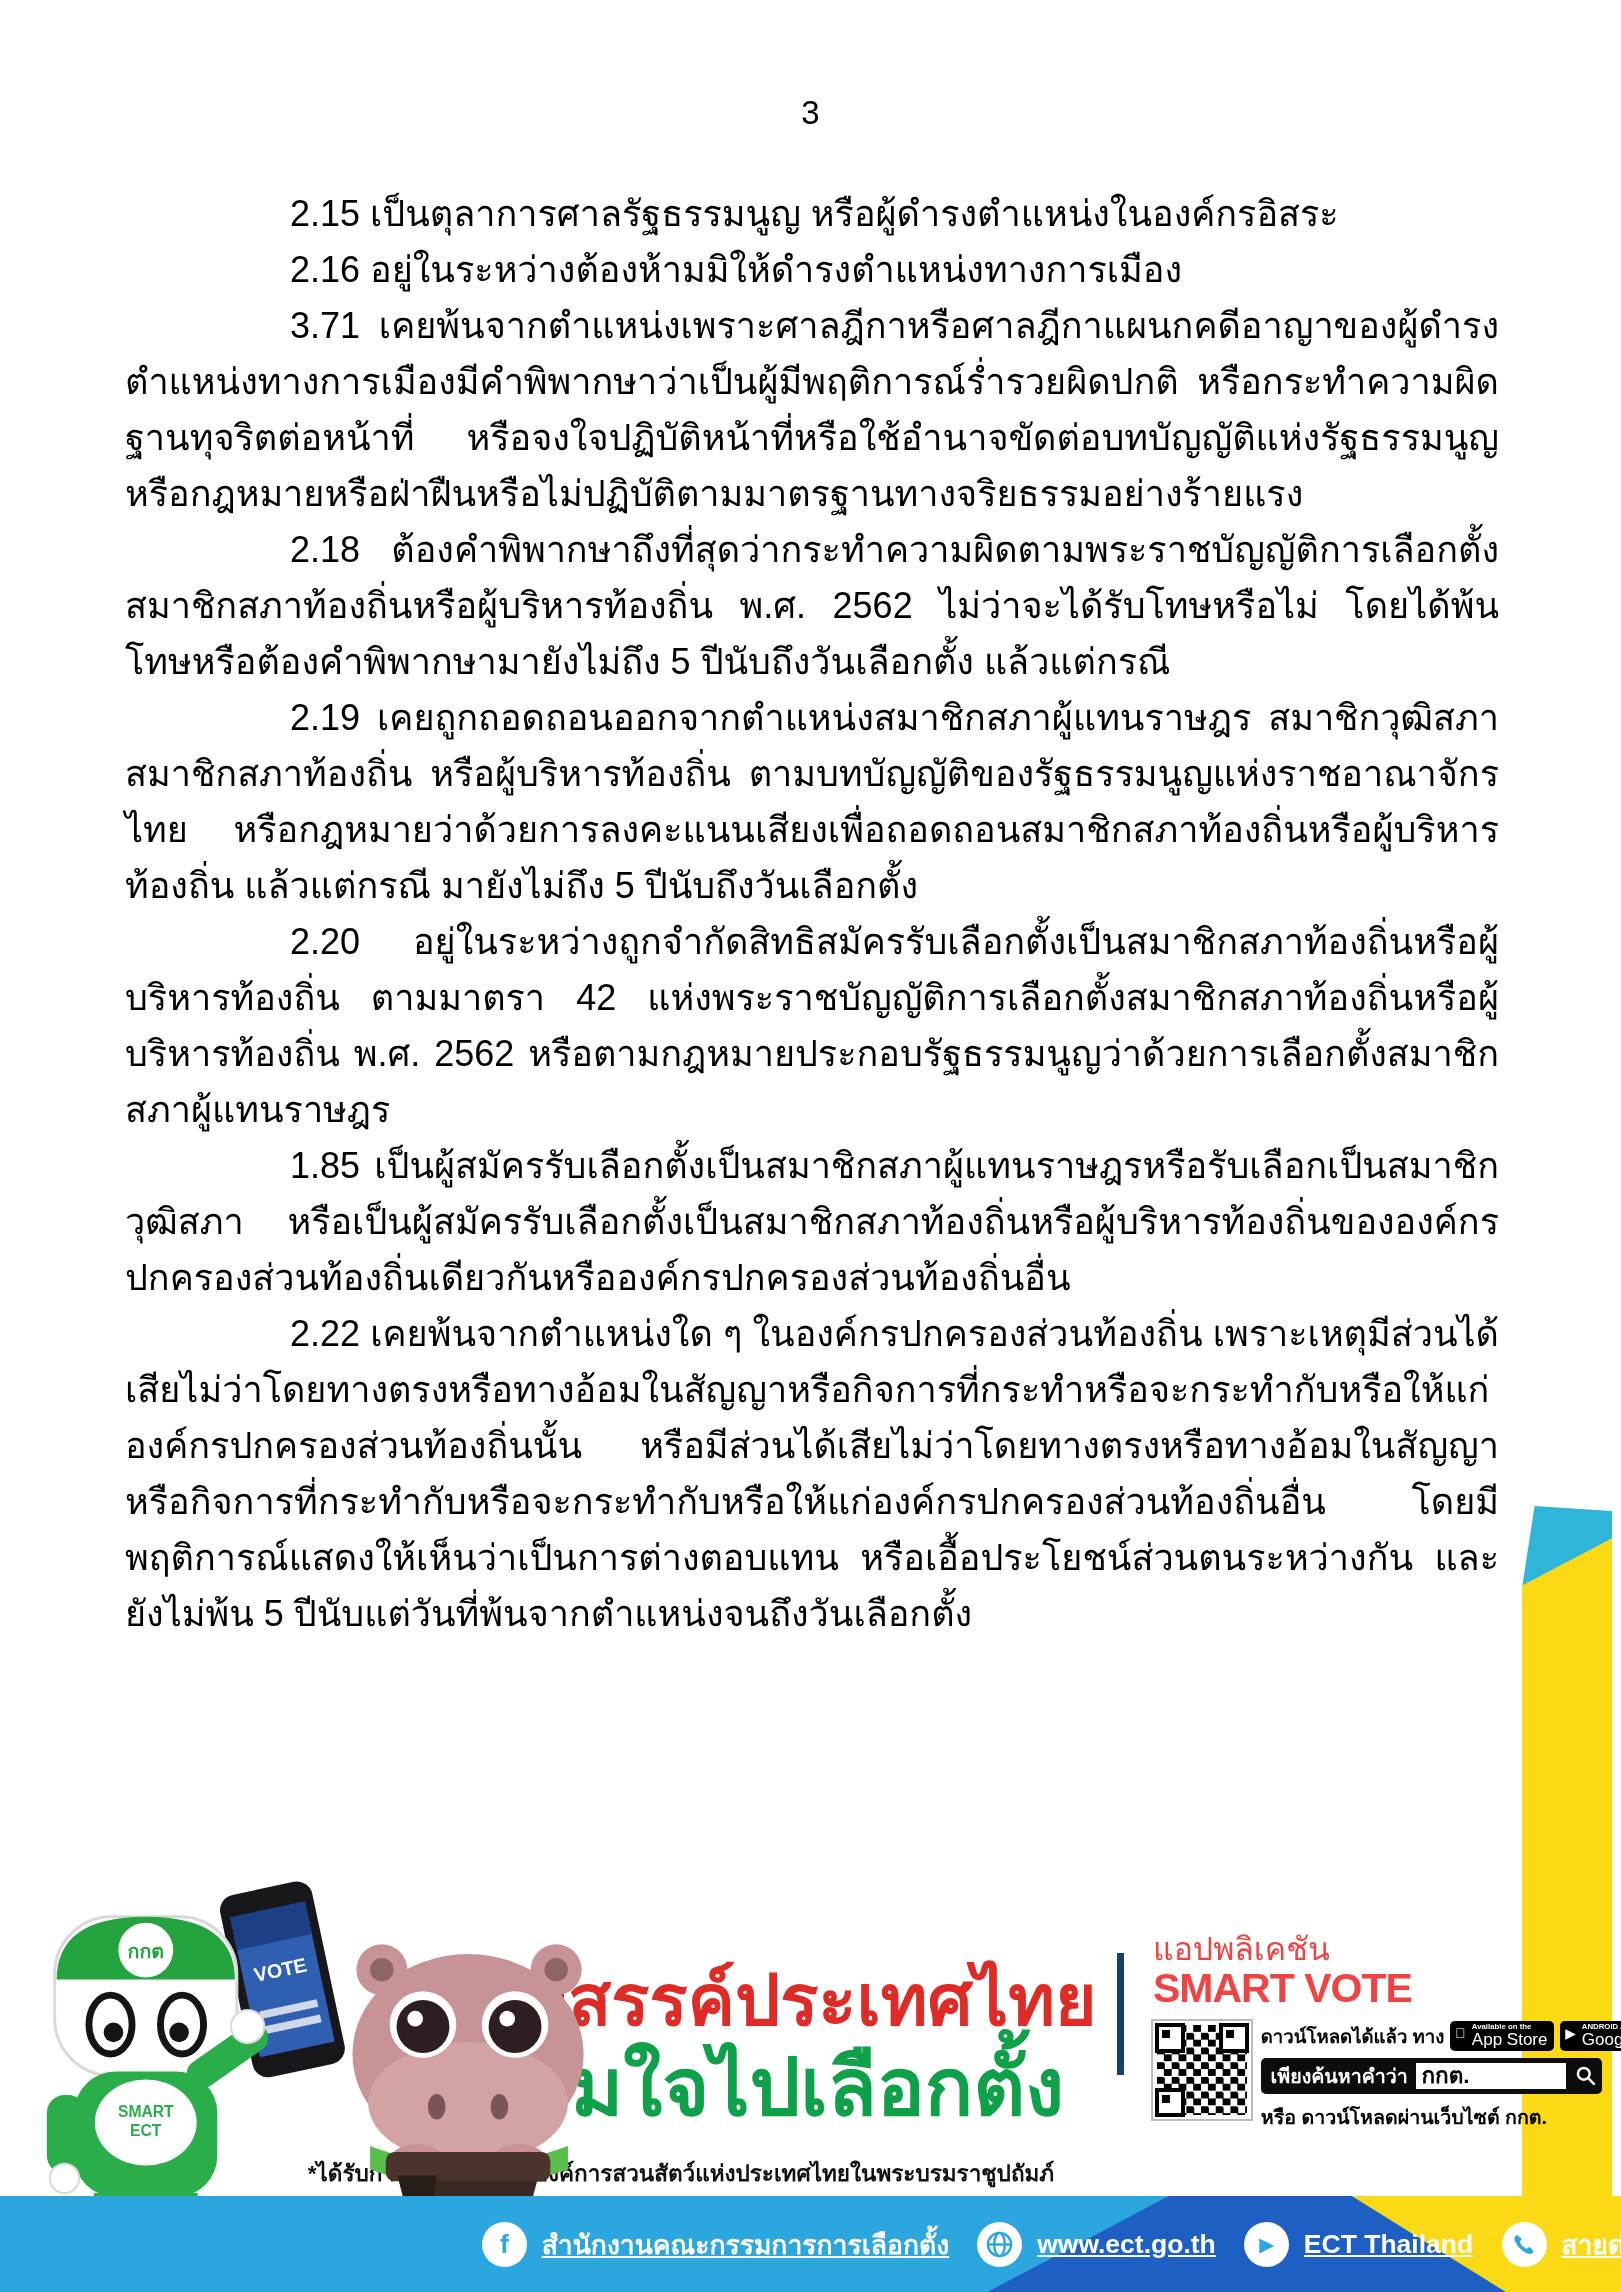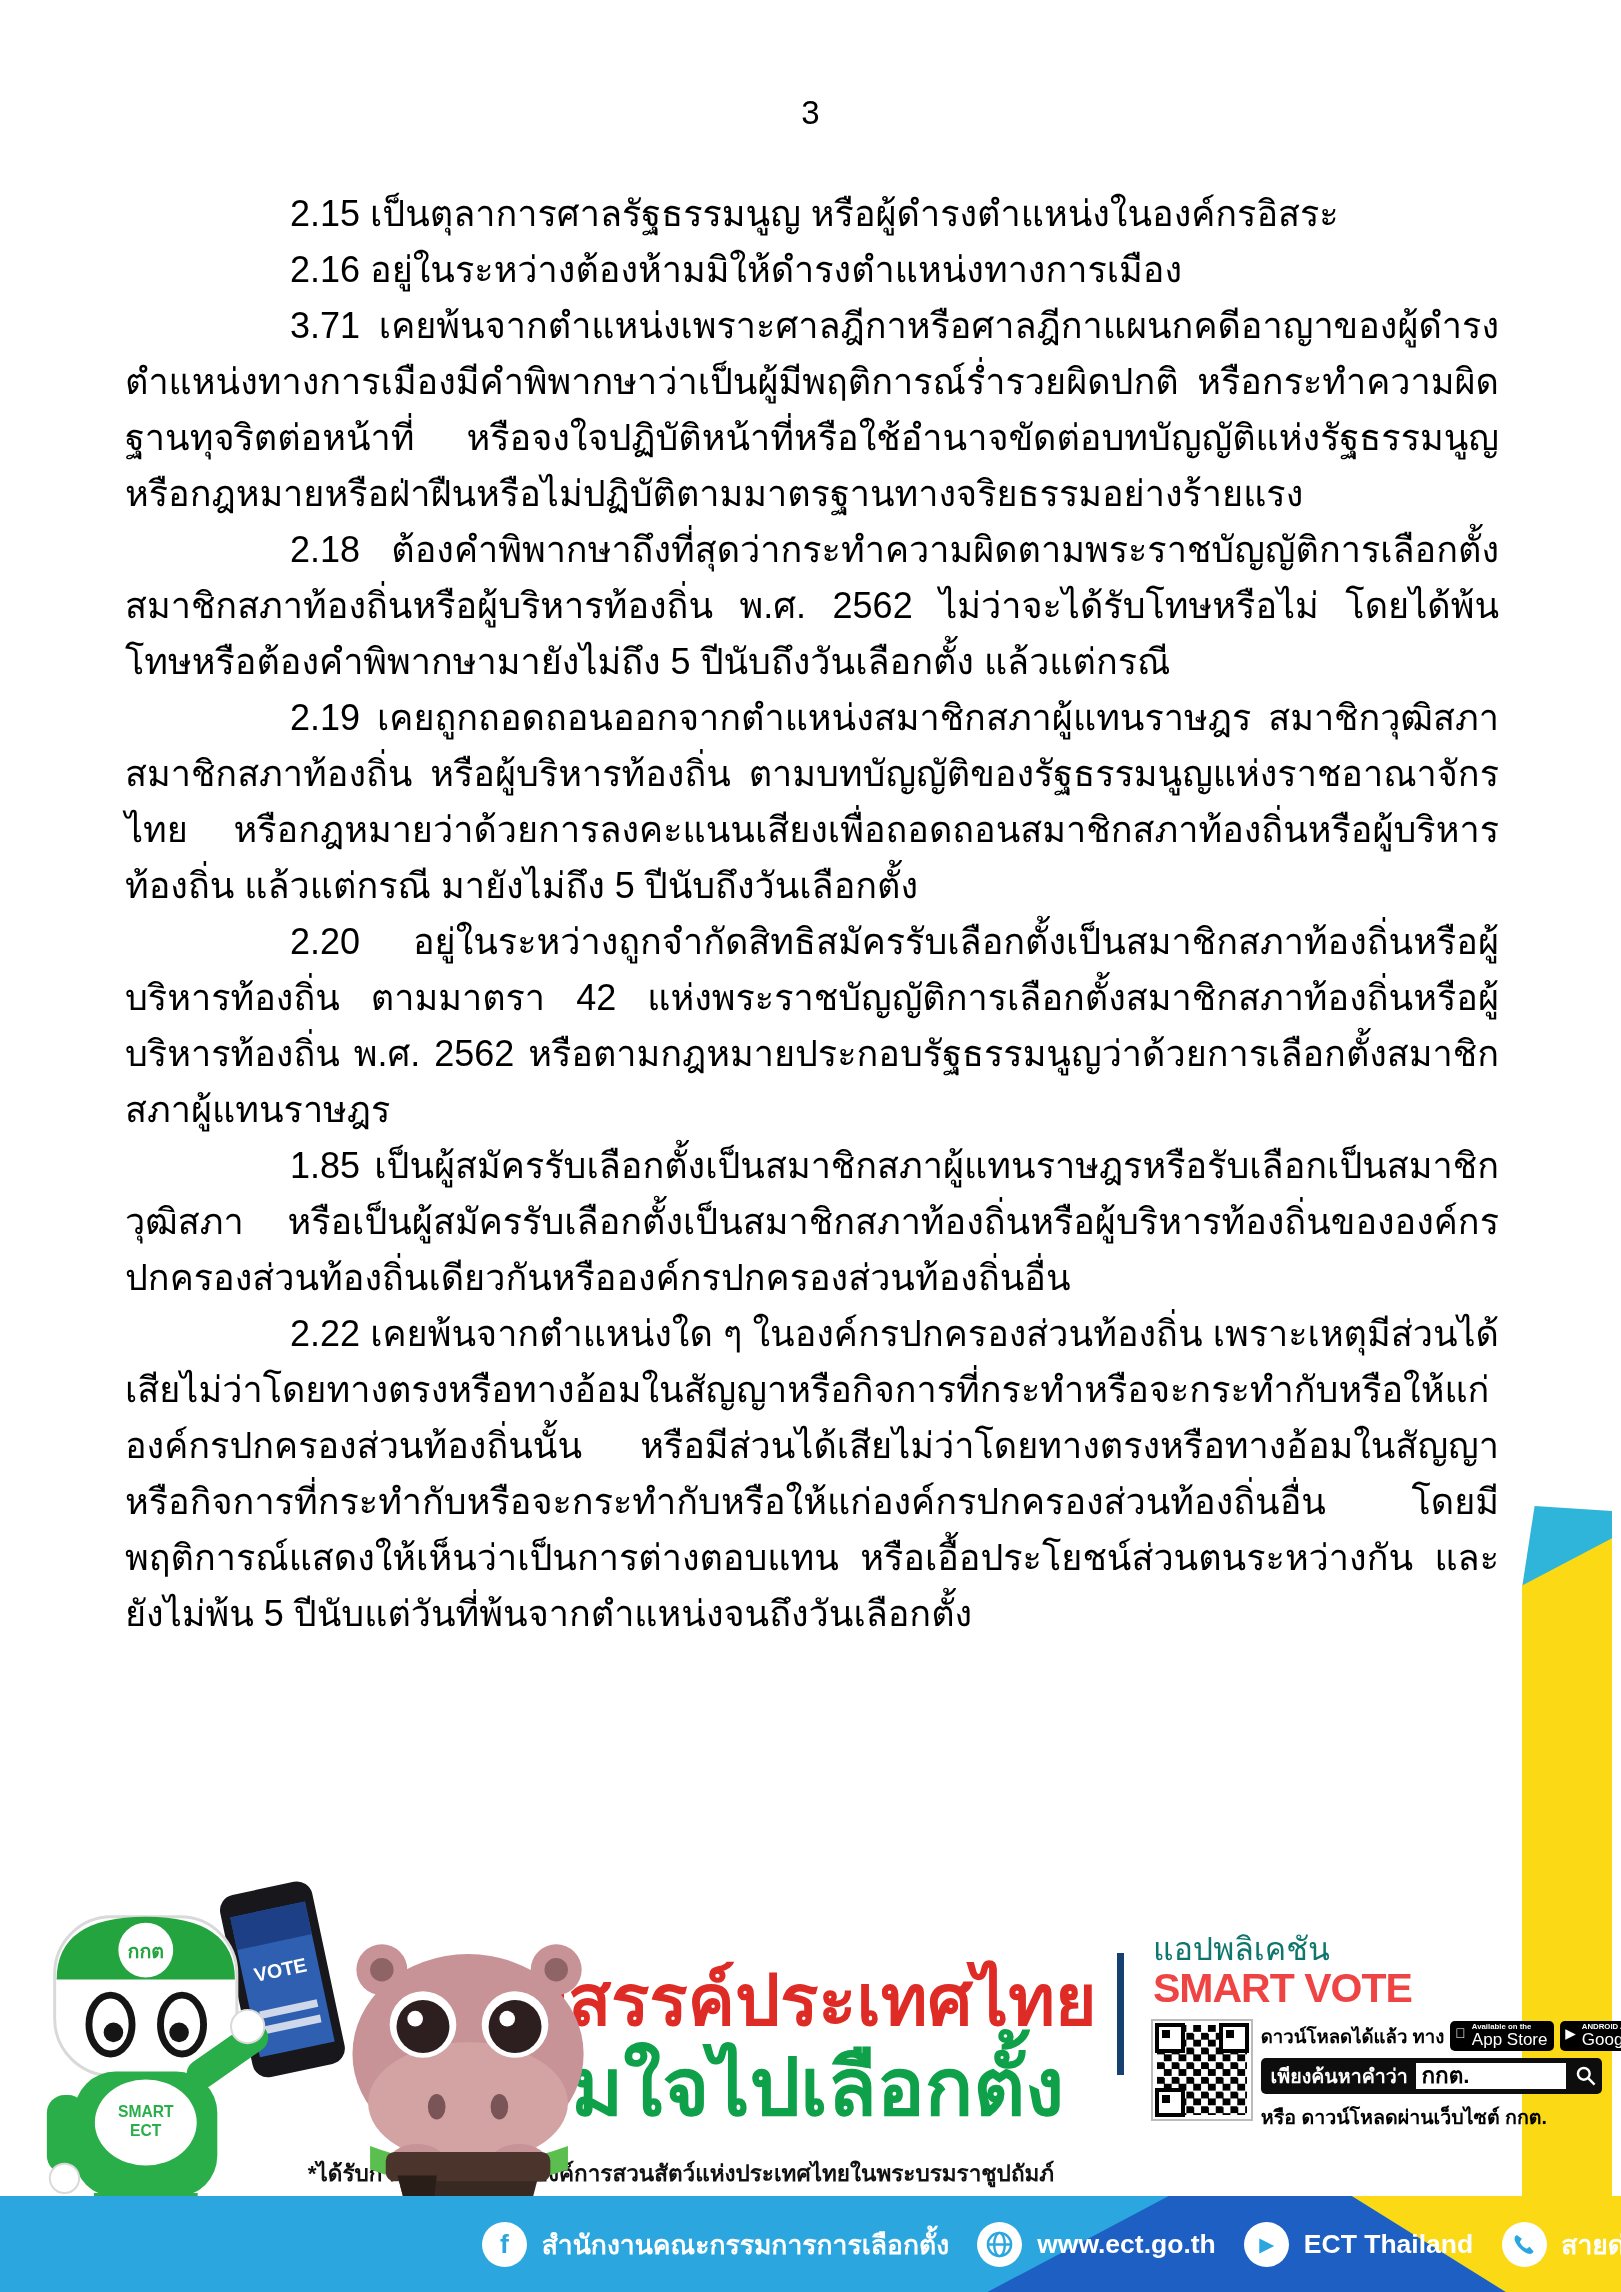--- a/index.html
+++ b/index.html
@@ -17,31 +17,31 @@
        clip-path:polygon(0 7.4%,100% 1.2%,100% 100%,0 100%);}
   
   .footer{position:absolute;left:0;top:2196px;width:1621px;height:97px;background:#2BA6DE;}
   .footer-dark{position:absolute;inset:0;background:#1E5FC4;
        clip-path:polygon(60.8% 100%,72.1% 0,83.4% 0,93% 100%);}
   .footer-yellow{position:absolute;inset:0;background:#FBD914;
        clip-path:polygon(83.4% 0,100% 0,100% 100%,93% 100%);}
   .footer-row{position:absolute;left:482px;top:0;height:97px;display:flex;align-items:center;gap:14.7px;}
   .f-ic{width:45px;height:45px;border-radius:50%;background:#fff;display:flex;align-items:center;
         justify-content:center;color:#2BA6DE;font-weight:700;font-size:26.5px;flex:0 0 auto;}
-  .f-lab{color:#fff;font-weight:700;font-size:26.5px;white-space:nowrap;margin-right:13.7px;}
+  .f-lab{color:#fff;font-weight:700;font-size:26.5px;white-space:nowrap;margin-right:13.7px;text-decoration:underline;}
   
   .headline-red{position:absolute;left:412px;top:1943px;width:667px;text-align:center;
         font-size:71px;font-weight:800;color:#DE2B26;white-space:nowrap;}
   .headline-green{position:absolute;left:412px;top:2023px;width:667px;text-align:center;
         font-size:80px;font-weight:800;color:#0FA04A;white-space:nowrap;}
   .disclaimer{position:absolute;left:294px;top:2155px;width:774px;text-align:center;
         font-size:22.5px;font-weight:700;color:#111;white-space:nowrap;}
   .divider{position:absolute;left:1117px;top:1953px;width:6.9px;height:122px;background:#16406F;}
   .appblock{position:absolute;left:1153px;top:1933px;width:338px;}
-  .app-label{font-size:32px;color:#0f766e;line-height:1.05;}
+  .app-label{font-size:32px;color:#ef4444;line-height:1.05;}
   .app-name{font-size:41px;font-weight:700;color:#ef4444;letter-spacing:-1px;line-height:1.05;}
   .app-tag{font-size:28px;font-weight:600;color:#111;margin-top:3.9px;white-space:nowrap;}
   .dl-row{display:flex;margin-top:11.8px;gap:9.8px;}
   .qr{position:relative;width:90px;height:90px;flex:0 0 auto;border:4.9px solid #fff;
       outline:2px solid #bbb;background:repeating-conic-gradient(#000 0 25%,#fff 0 50%);
       background-size:14.7px 14.7px;}
   .finder{position:absolute;width:21.6px;height:21.6px;border:4.9px solid #000;background:#fff;}
   .finder::after{content:"";position:absolute;left:2.9px;top:2.9px;width:7.8px;height:7.8px;background:#000;}
   .f-tl{left:-2px;top:-2px}.f-tr{right:-2px;top:-2px}.f-bl{left:-2px;bottom:-2px}
   .dl-col{display:flex;flex-direction:column;gap:6.9px;}

